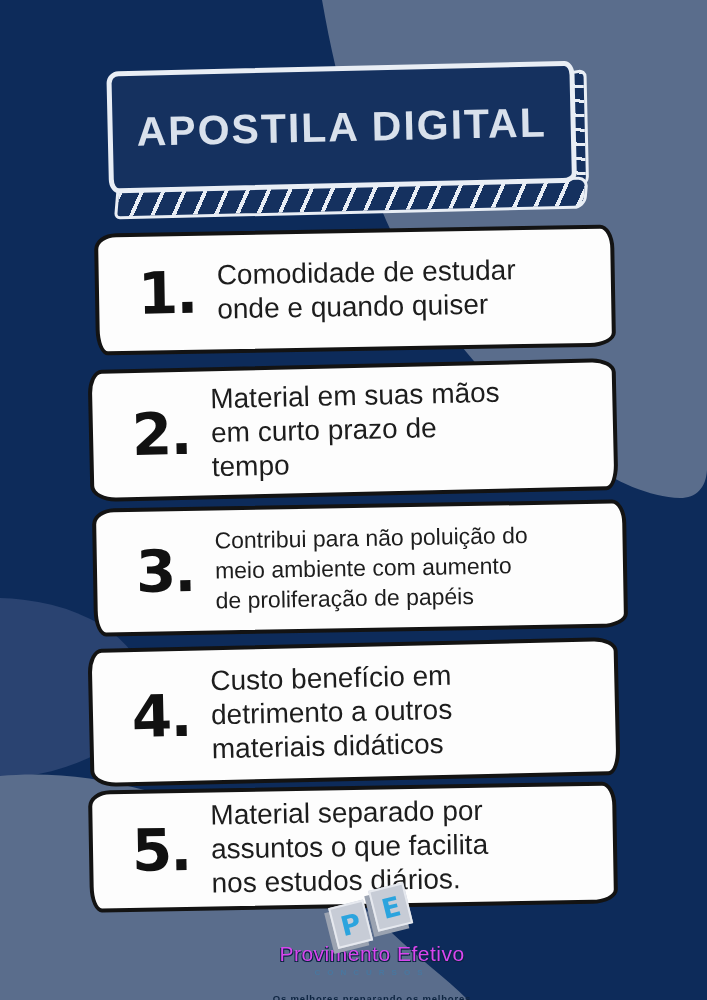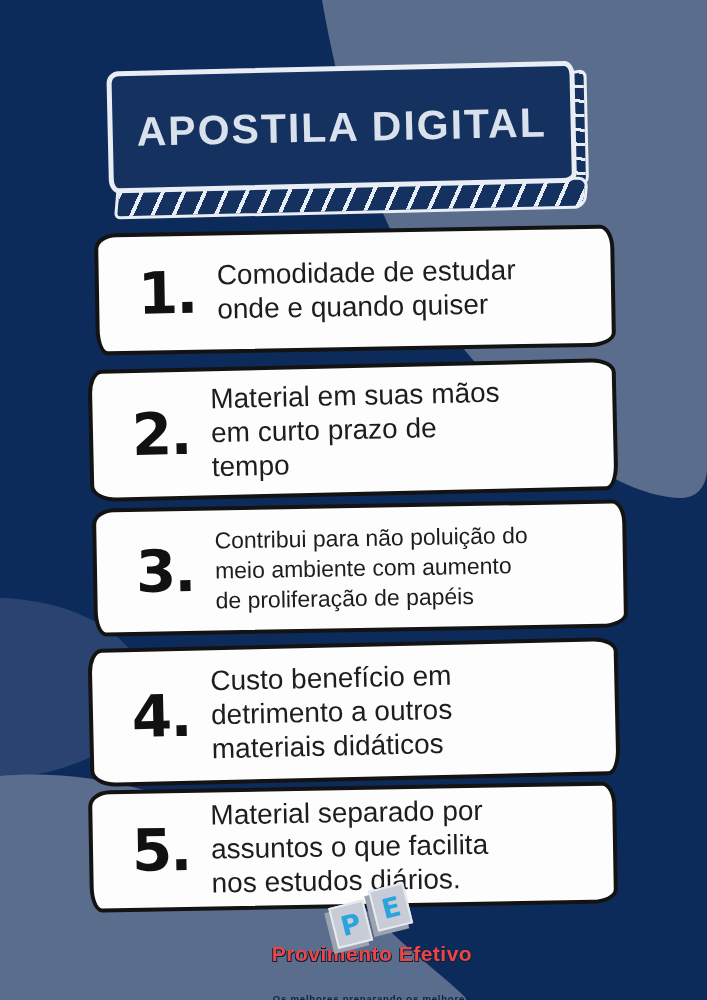--- a/index.html
+++ b/index.html
@@ -81,21 +81,21 @@
     display:inline-flex;align-items:center;justify-content:center;
     width:32px;height:38px;
     background:#c7ccd6;
     border:2px solid #e6e9ef;
     box-shadow:-5px 4px 0 0 #9ba3b1;
     font-size:27px;font-weight:800;color:#2ba4de;
     font-family:"DejaVu Sans", sans-serif;
   }
   .logo-block.block-e{transform:translateY(-7px);margin-left:3px;}
   .logo-name{
-    font-size:21px;font-weight:700;color:#ef4444;letter-spacing:0.5px;
+    font-size:21px;font-weight:400;color:#d946ef;letter-spacing:0.5px;
     text-shadow:1px 1px 0 #0c2340, -1px 1px 0 #0c2340;
     white-space:nowrap;
   }
   .logo-subtitle{
     font-size:8px;font-weight:700;color:#49779f;letter-spacing:7px;
     margin-top:2px;white-space:nowrap;
   }
   .logo-tagline{
     font-size:9.5px;font-weight:700;color:#0d2440;letter-spacing:0.8px;
     margin-top:16px;white-space:nowrap;

